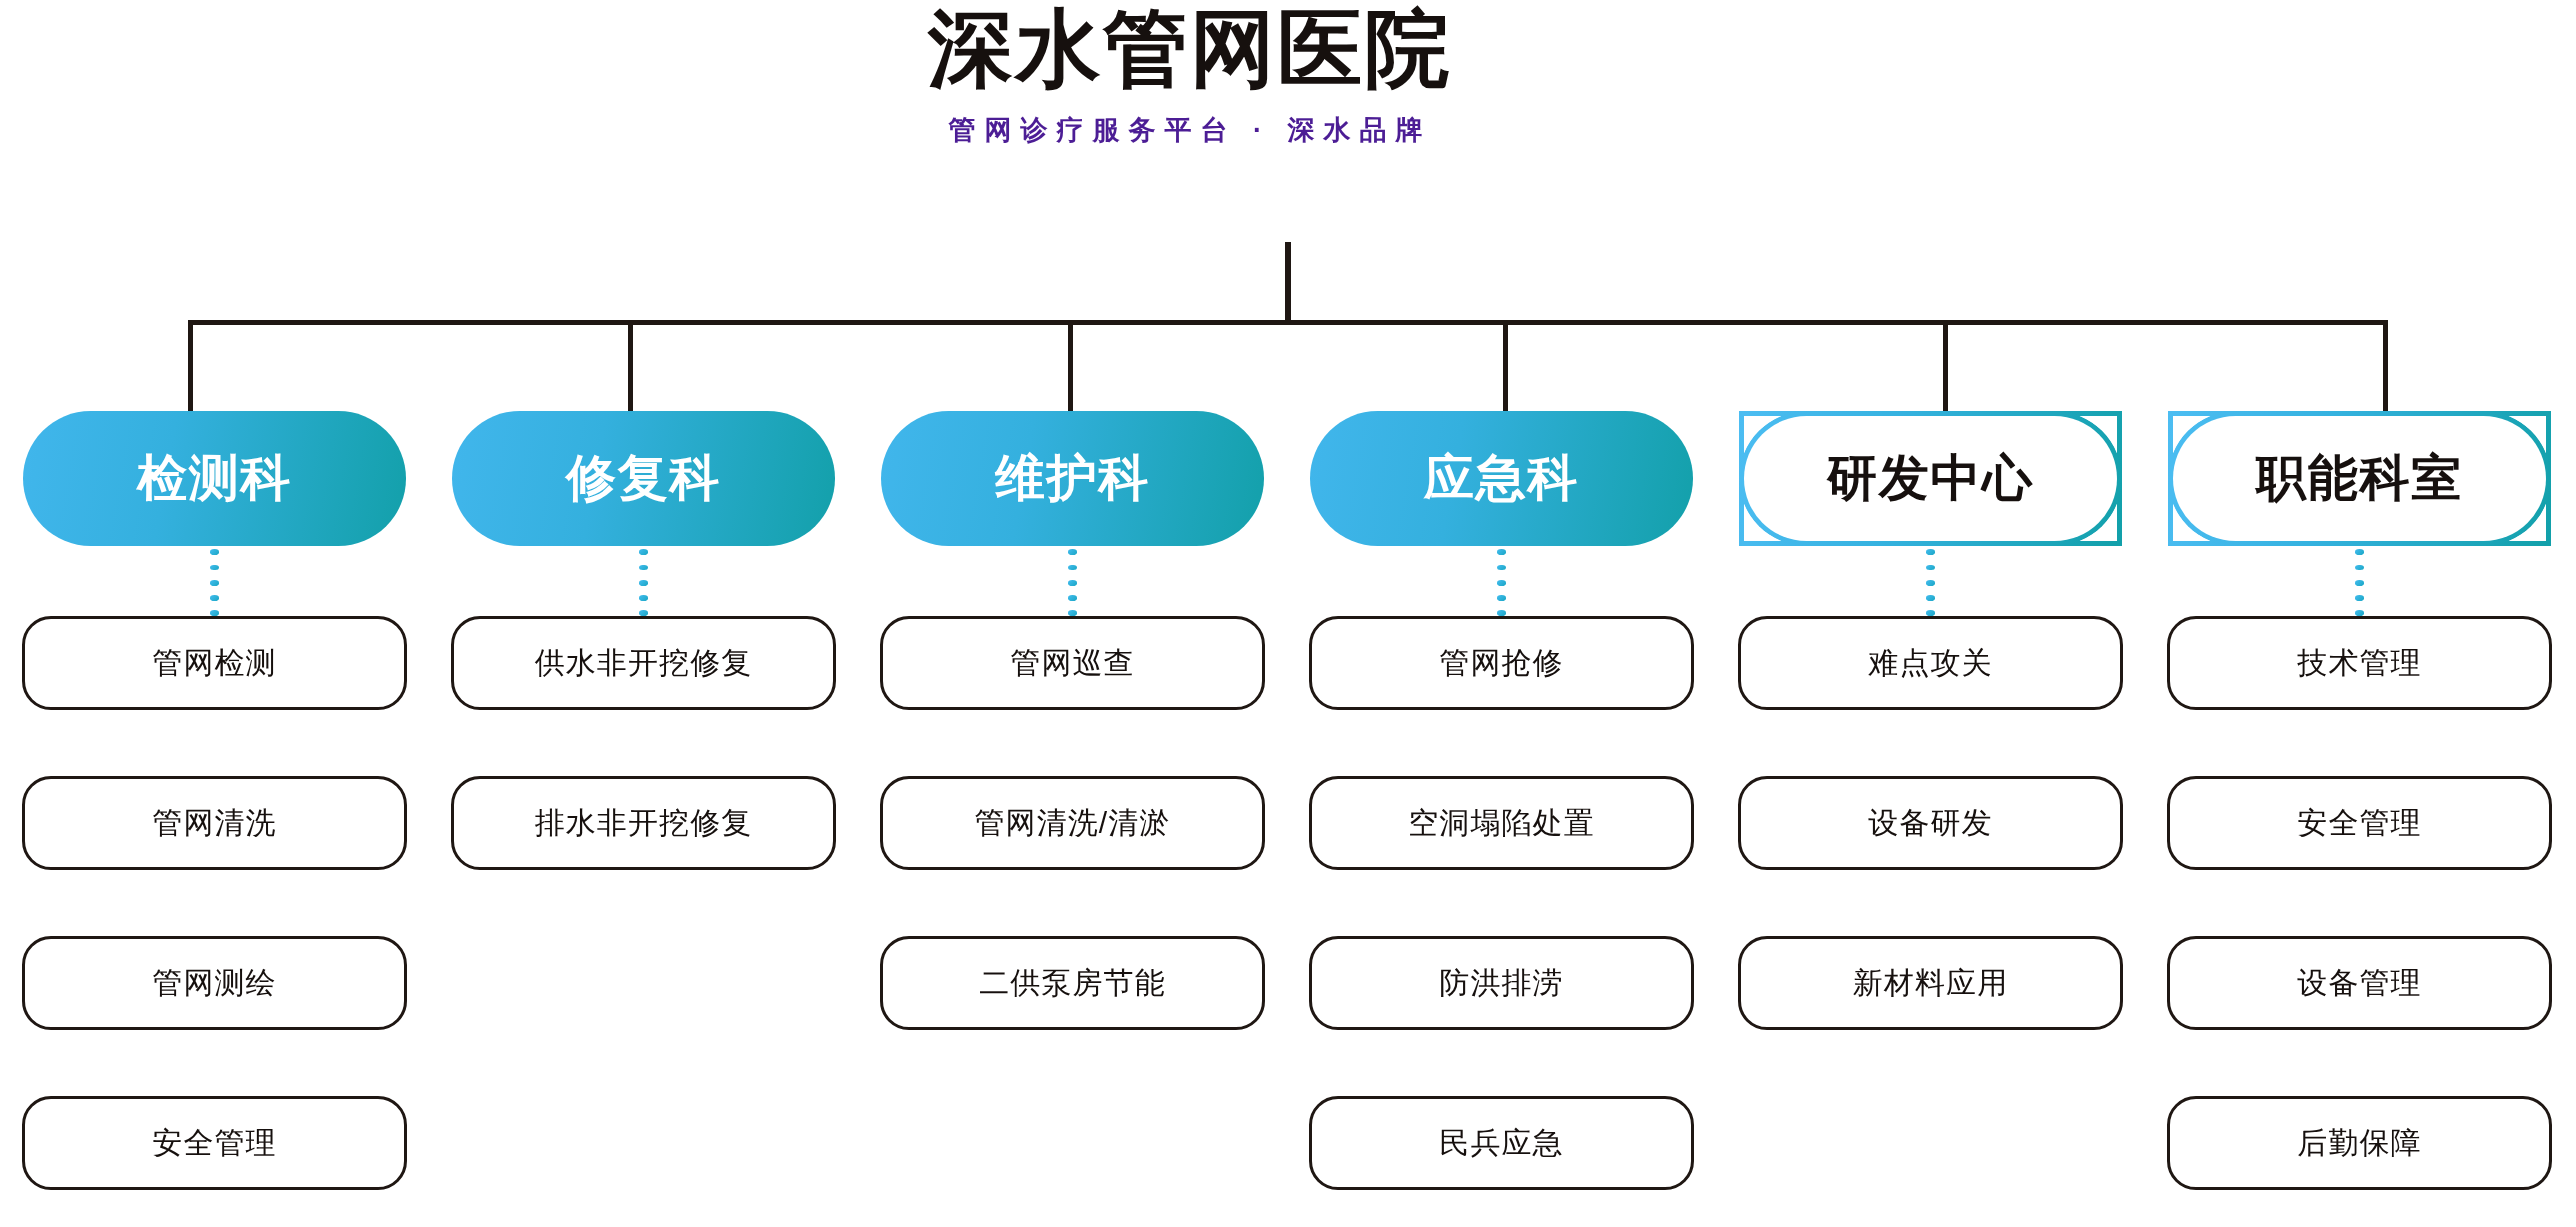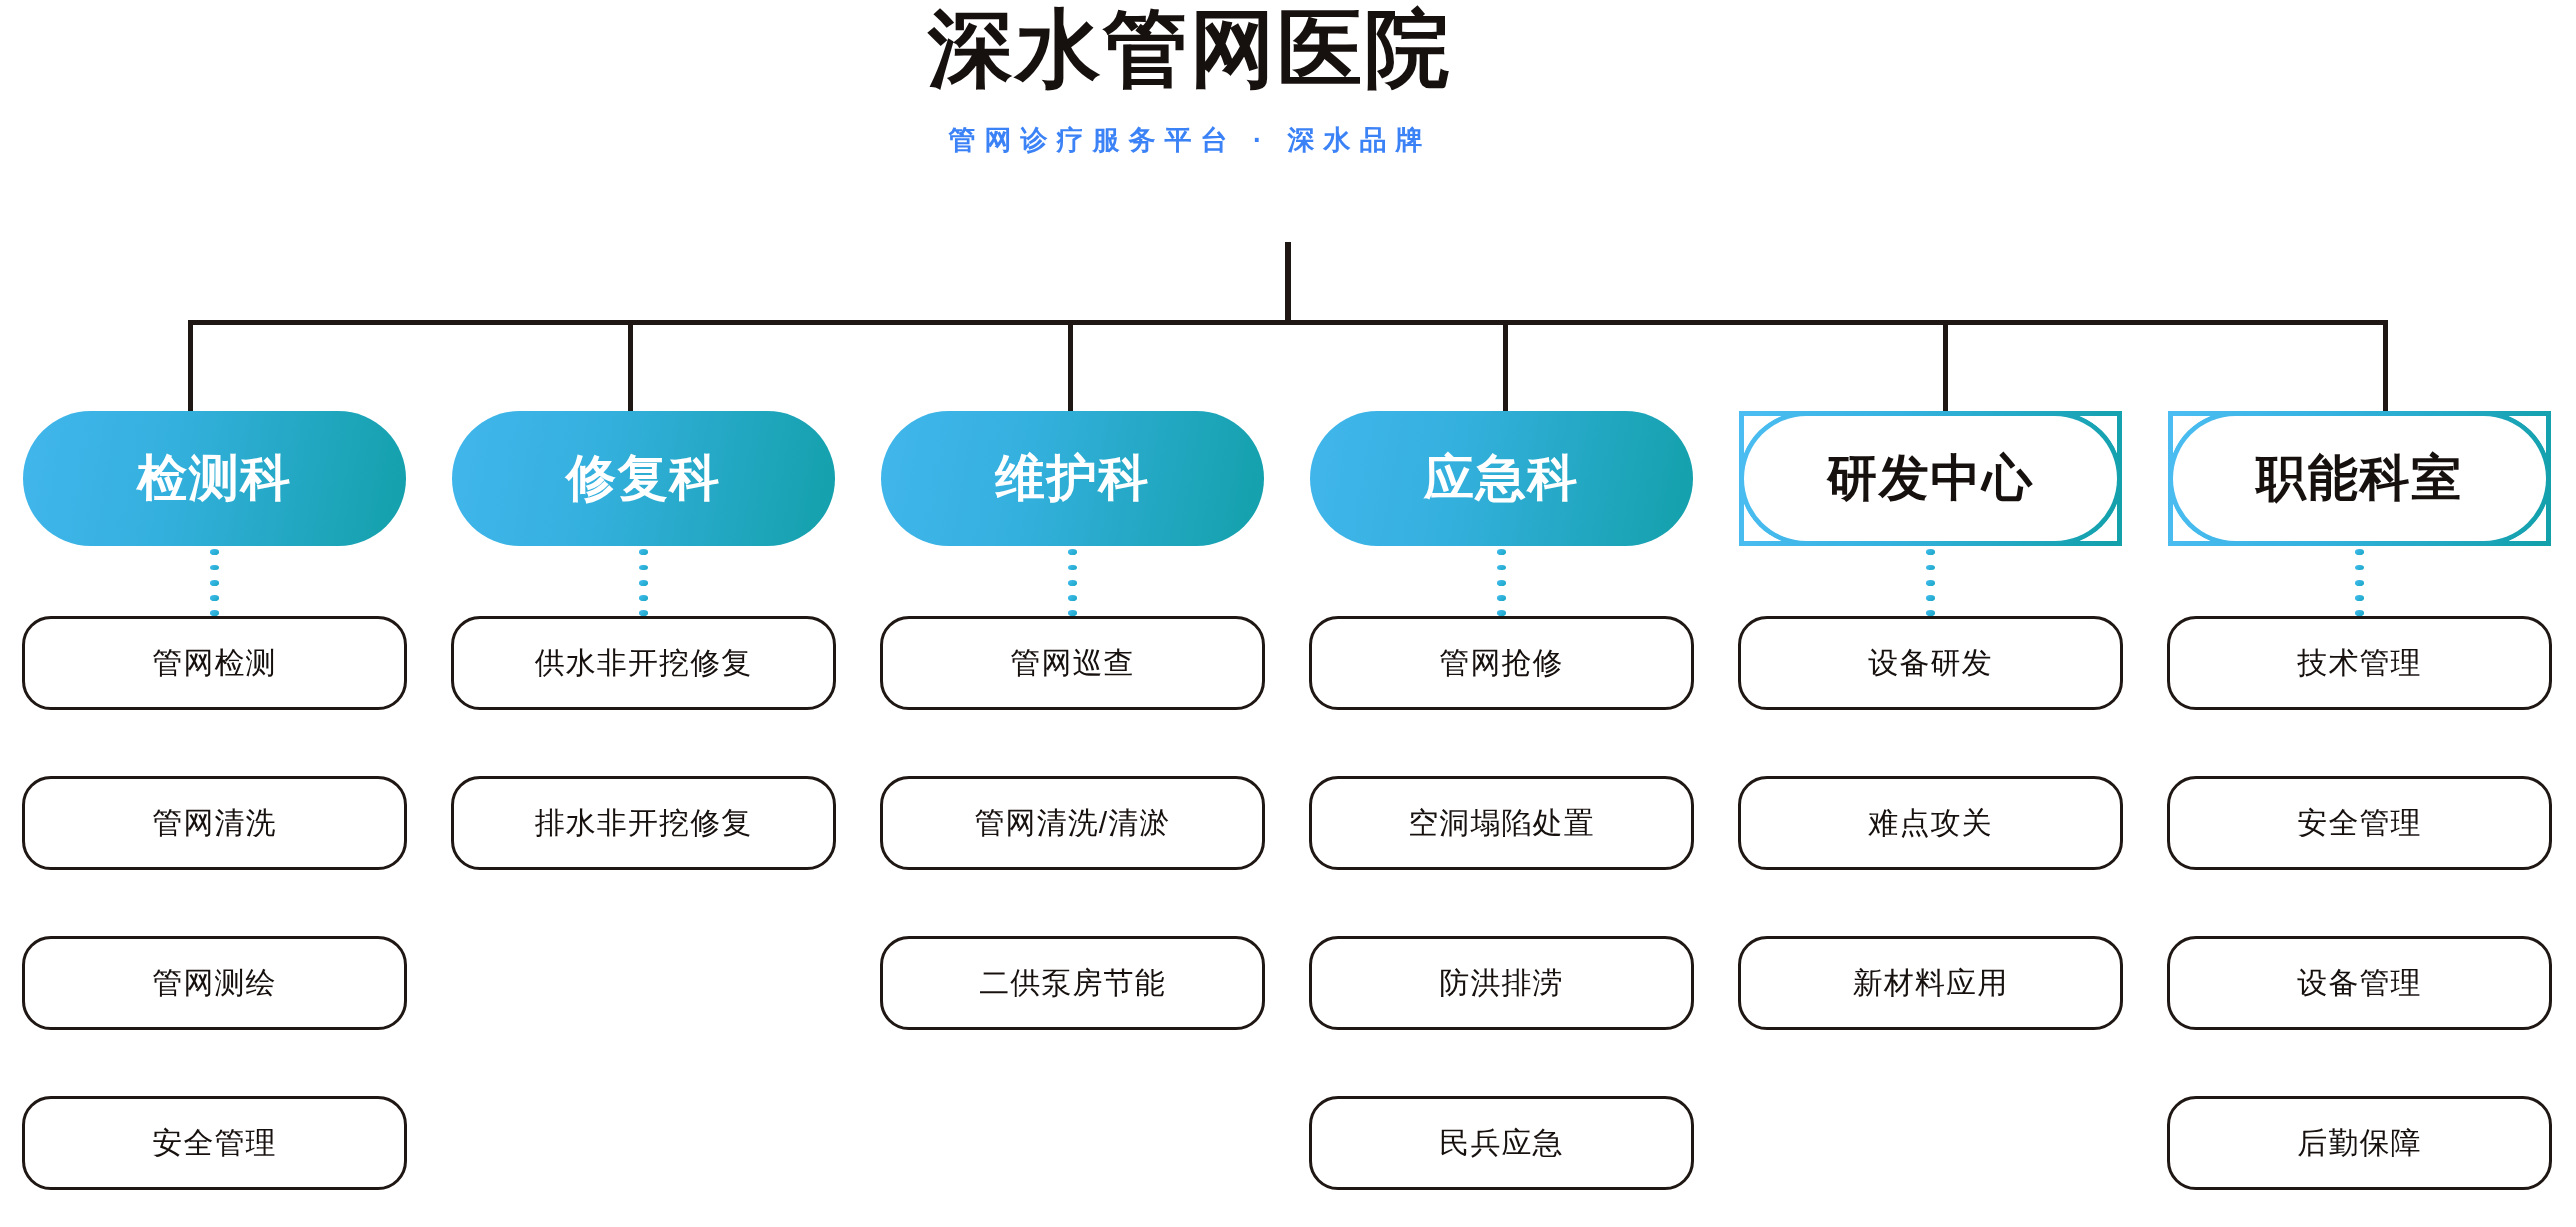--- a/index.html
+++ b/index.html
@@ -26,25 +26,25 @@
   }
   .brand-title {
     margin-top: 3.4px;
     font-size: 85px;
     line-height: 1.08;
     font-weight: 700;
     letter-spacing: 2.3px;
     color: #16100e;
   }
   .brand-subtitle {
-    margin-top: 27px;
+    margin-top: 17px;
     font-size: 27px;
     font-weight: 700;
     letter-spacing: 9px;
-    color: #3b82f6;
+    color: #4c1d95;
   }
 
   
   .tree-lines {
     position: absolute;
     top: 0;
     left: 0;
     width: 2576px;
     height: 1227px;
     pointer-events: none;
@@ -241,22 +241,22 @@
         <span>研发中心</span>
       </div>
       <div class="dot-link">
         <span class="dot"></span>
         <span class="dot"></span>
         <span class="dot"></span>
         <span class="dot"></span>
         <span class="dot"></span>
       </div>
       <div class="child-list">
+        <div class="child-box">难点攻关</div>
         <div class="child-box">设备研发</div>
-        <div class="child-box">难点攻关</div>
         <div class="child-box">新材料应用</div>
       </div>
     </div>
     <div class="column">
       <div class="dept-pill outline">
         <span>职能科室</span>
       </div>
       <div class="dot-link">
         <span class="dot"></span>
         <span class="dot"></span>

